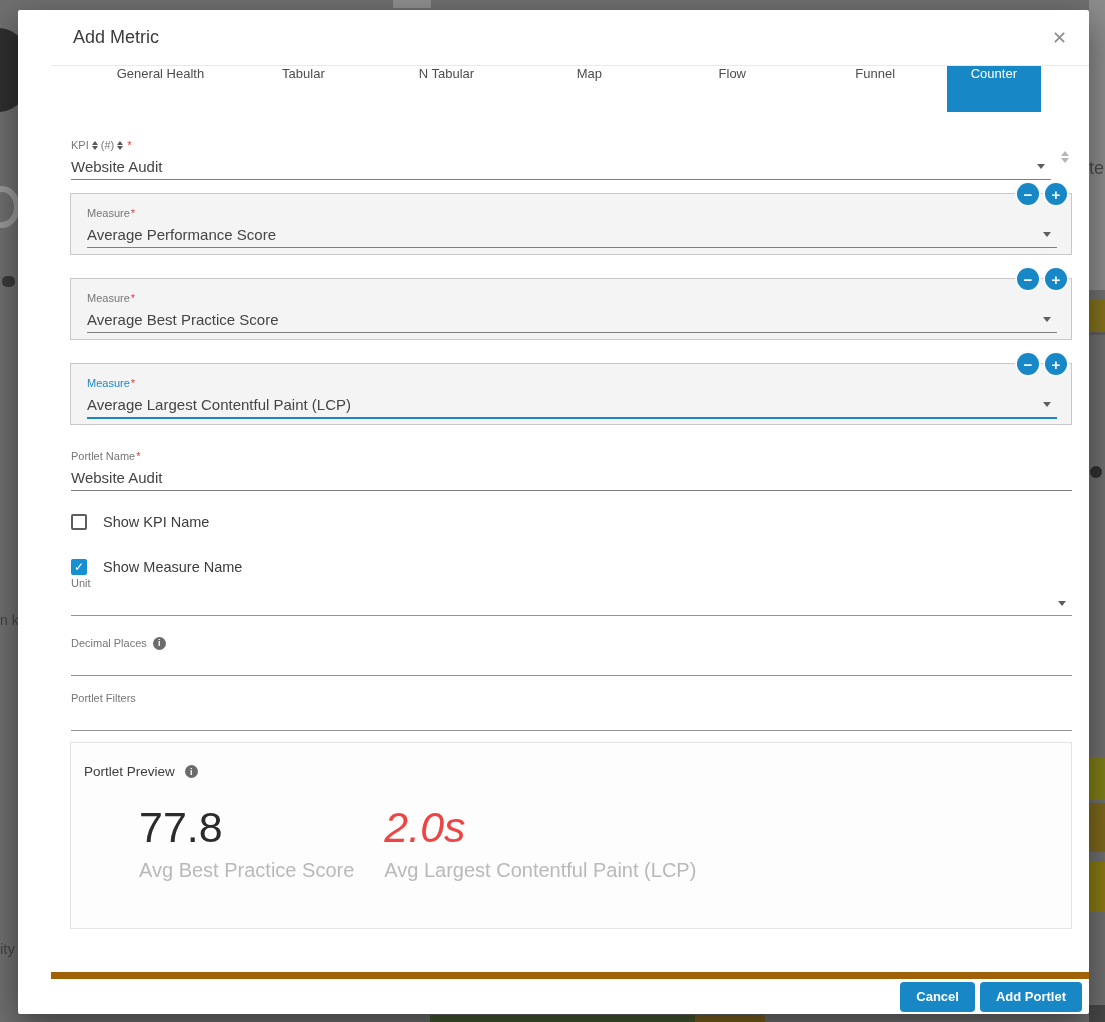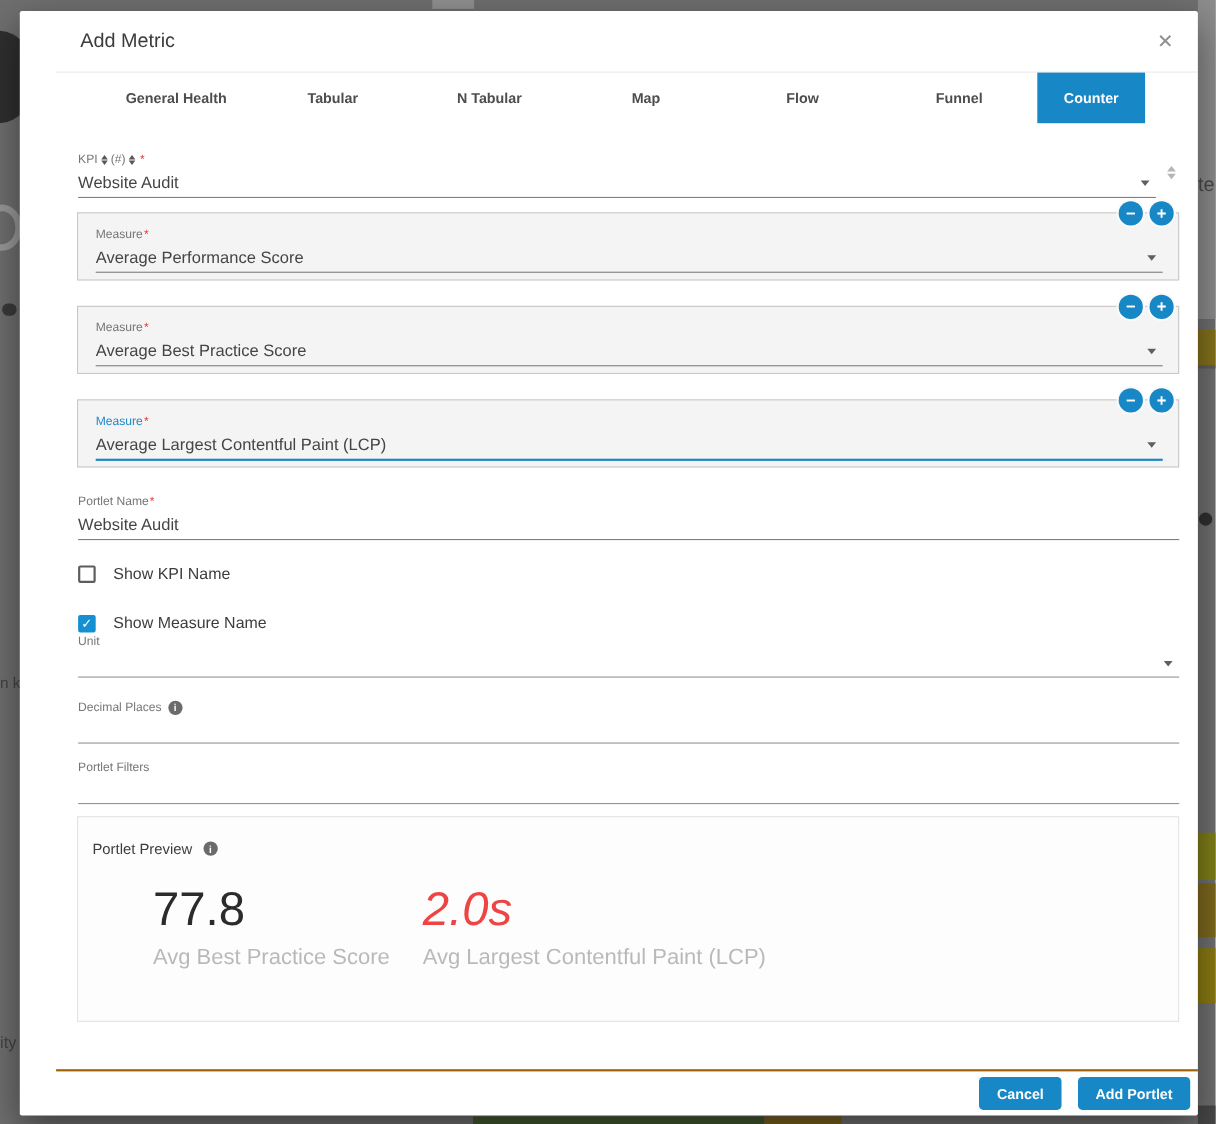--- a/index.html
+++ b/index.html
@@ -44,22 +44,22 @@
     flex: none; height: 56px;
     display: flex; align-items: center;
     padding: 0 22px; border-bottom: 1px solid #e9e9e9;
   }
   .modal-title { font-size: 18px; color: #3c3c3c; }
   .close-btn { margin-left: auto; font-size: 18px; color: #8f8f8f; cursor: pointer; line-height: 1; }
 
   
   .tabs { flex: none; height: 46px; display: flex; align-items: stretch; padding: 0 48px 0 38px; }
   .tab {
-    flex: 1; display: flex; align-items: center; justify-content: center;
-    font-size: 13px; font-weight: 700; color: #4d4d4d; cursor: pointer; white-space: nowrap;
+    flex: 1; display: flex; align-items: flex-start; justify-content: center;
+    font-size: 13px; font-weight: 400; color: #4d4d4d; cursor: pointer; white-space: nowrap;
   }
   .tab.active { flex: 0 0 auto; padding: 0 24px; background: #1787c6; color: #fff; }
 
   
   .modal-body { flex: 1; padding: 0 17px 0 19px; overflow: hidden; }
 
   .field-label { font-size: 11px; color: #767676; display: flex; align-items: center; height: 14px; }
   .req { color: #e23b3b; margin-left: 1px; font-size: 11px; }
   .field-value {
     display: flex; align-items: center; justify-content: space-between;
@@ -128,23 +128,23 @@
     margin-top: 11px; height: 187px; border: 1px solid #e3e3e3;
     background: #fdfdfd; padding: 21px 0 0 13px;
   }
   .preview-title-row { display: flex; align-items: center; font-size: 13.5px; color: #3d3d3d; }
   .preview-title-row .info-icon { margin-left: 10px; }
   .metrics { display: flex; margin-top: 27px; padding-left: 55px; gap: 30px; }
   .metric-value { font-size: 43px; line-height: 1; color: #2b2b2b; }
   .metric-label { margin-top: 10px; font-size: 20px; color: #b9b9b9; white-space: nowrap; }
 
   .modal-footer {
-    flex: none; height: 42px; border-top: 2px solid #a16207;
+    flex: none; height: 42px; border-top: 7px solid #a16207;
     display: flex; align-items: center; justify-content: flex-end;
-    gap: 15px; padding-right: 7px;
+    gap: 5px; padding-right: 7px;
   }
   .btn {
     background: #1787c6; color: #fff; border: none; border-radius: 4px;
     height: 30px; padding: 0 16px; font-size: 13px; font-weight: 700;
     font-family: inherit; cursor: pointer;
   }
 </style>
 </head>
 <body>
 

